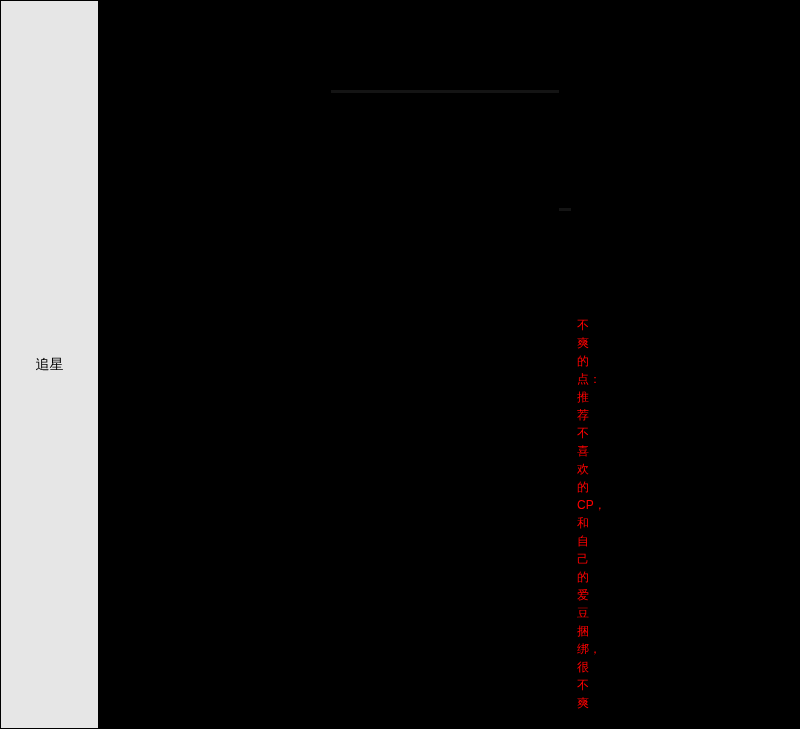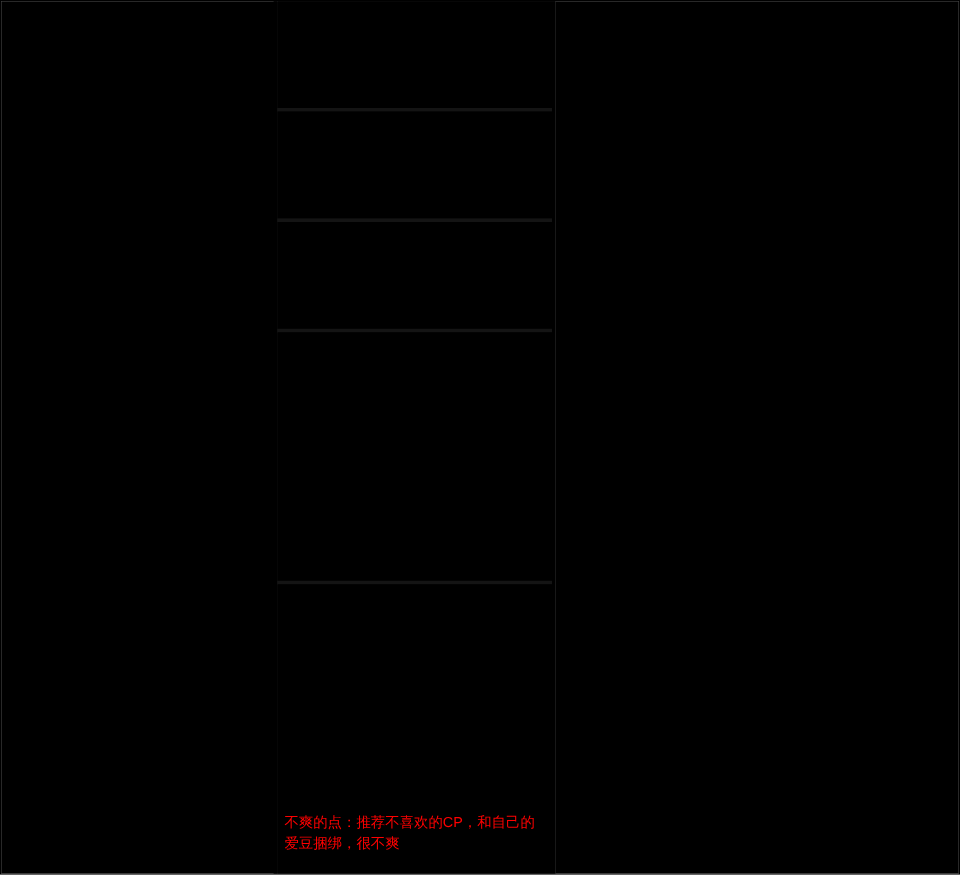--- a/index.html
+++ b/index.html
@@ -29,21 +29,21 @@
     }
     .col {
       border-right: 3px solid #000;
       height: 100%;
       background: #000;
     }
     .col1 { width: 230px; }
     .col2 {
       width: 232px;
       display: flex;
-      flex-direction: column;
+      flex-direction: row;
     }
     .col3 { flex: 1; border-right: none; }
     .row {
       border-bottom: 3px solid #141414;
       background: #000;
       position: relative;
       padding: 4px 6px;
       font-size: 12px;
       line-height: 1.4;
     }
@@ -66,20 +66,23 @@
       position: absolute;
       bottom: 16px;
       left: 6px;
       right: 6px;
     }
   </style>
 </head>
 <body>
 
 <div class="outer">
+  <div class="left-label-col">
+    <span>追星</span>
+  </div>
   <div class="col col1"></div>
   <div class="col col2">
     <div class="row r1">
       <div class="top-text">图，影，剧等娱乐内容搜索查看相关</div>
     </div>
     <div class="row r2"></div>
     <div class="row r3"></div>
     <div class="row r4"></div>
     <div class="row r5">
       <div class="red-text">不爽的点：推荐不喜欢的CP，和自己的爱豆捆绑，很不爽</div>

